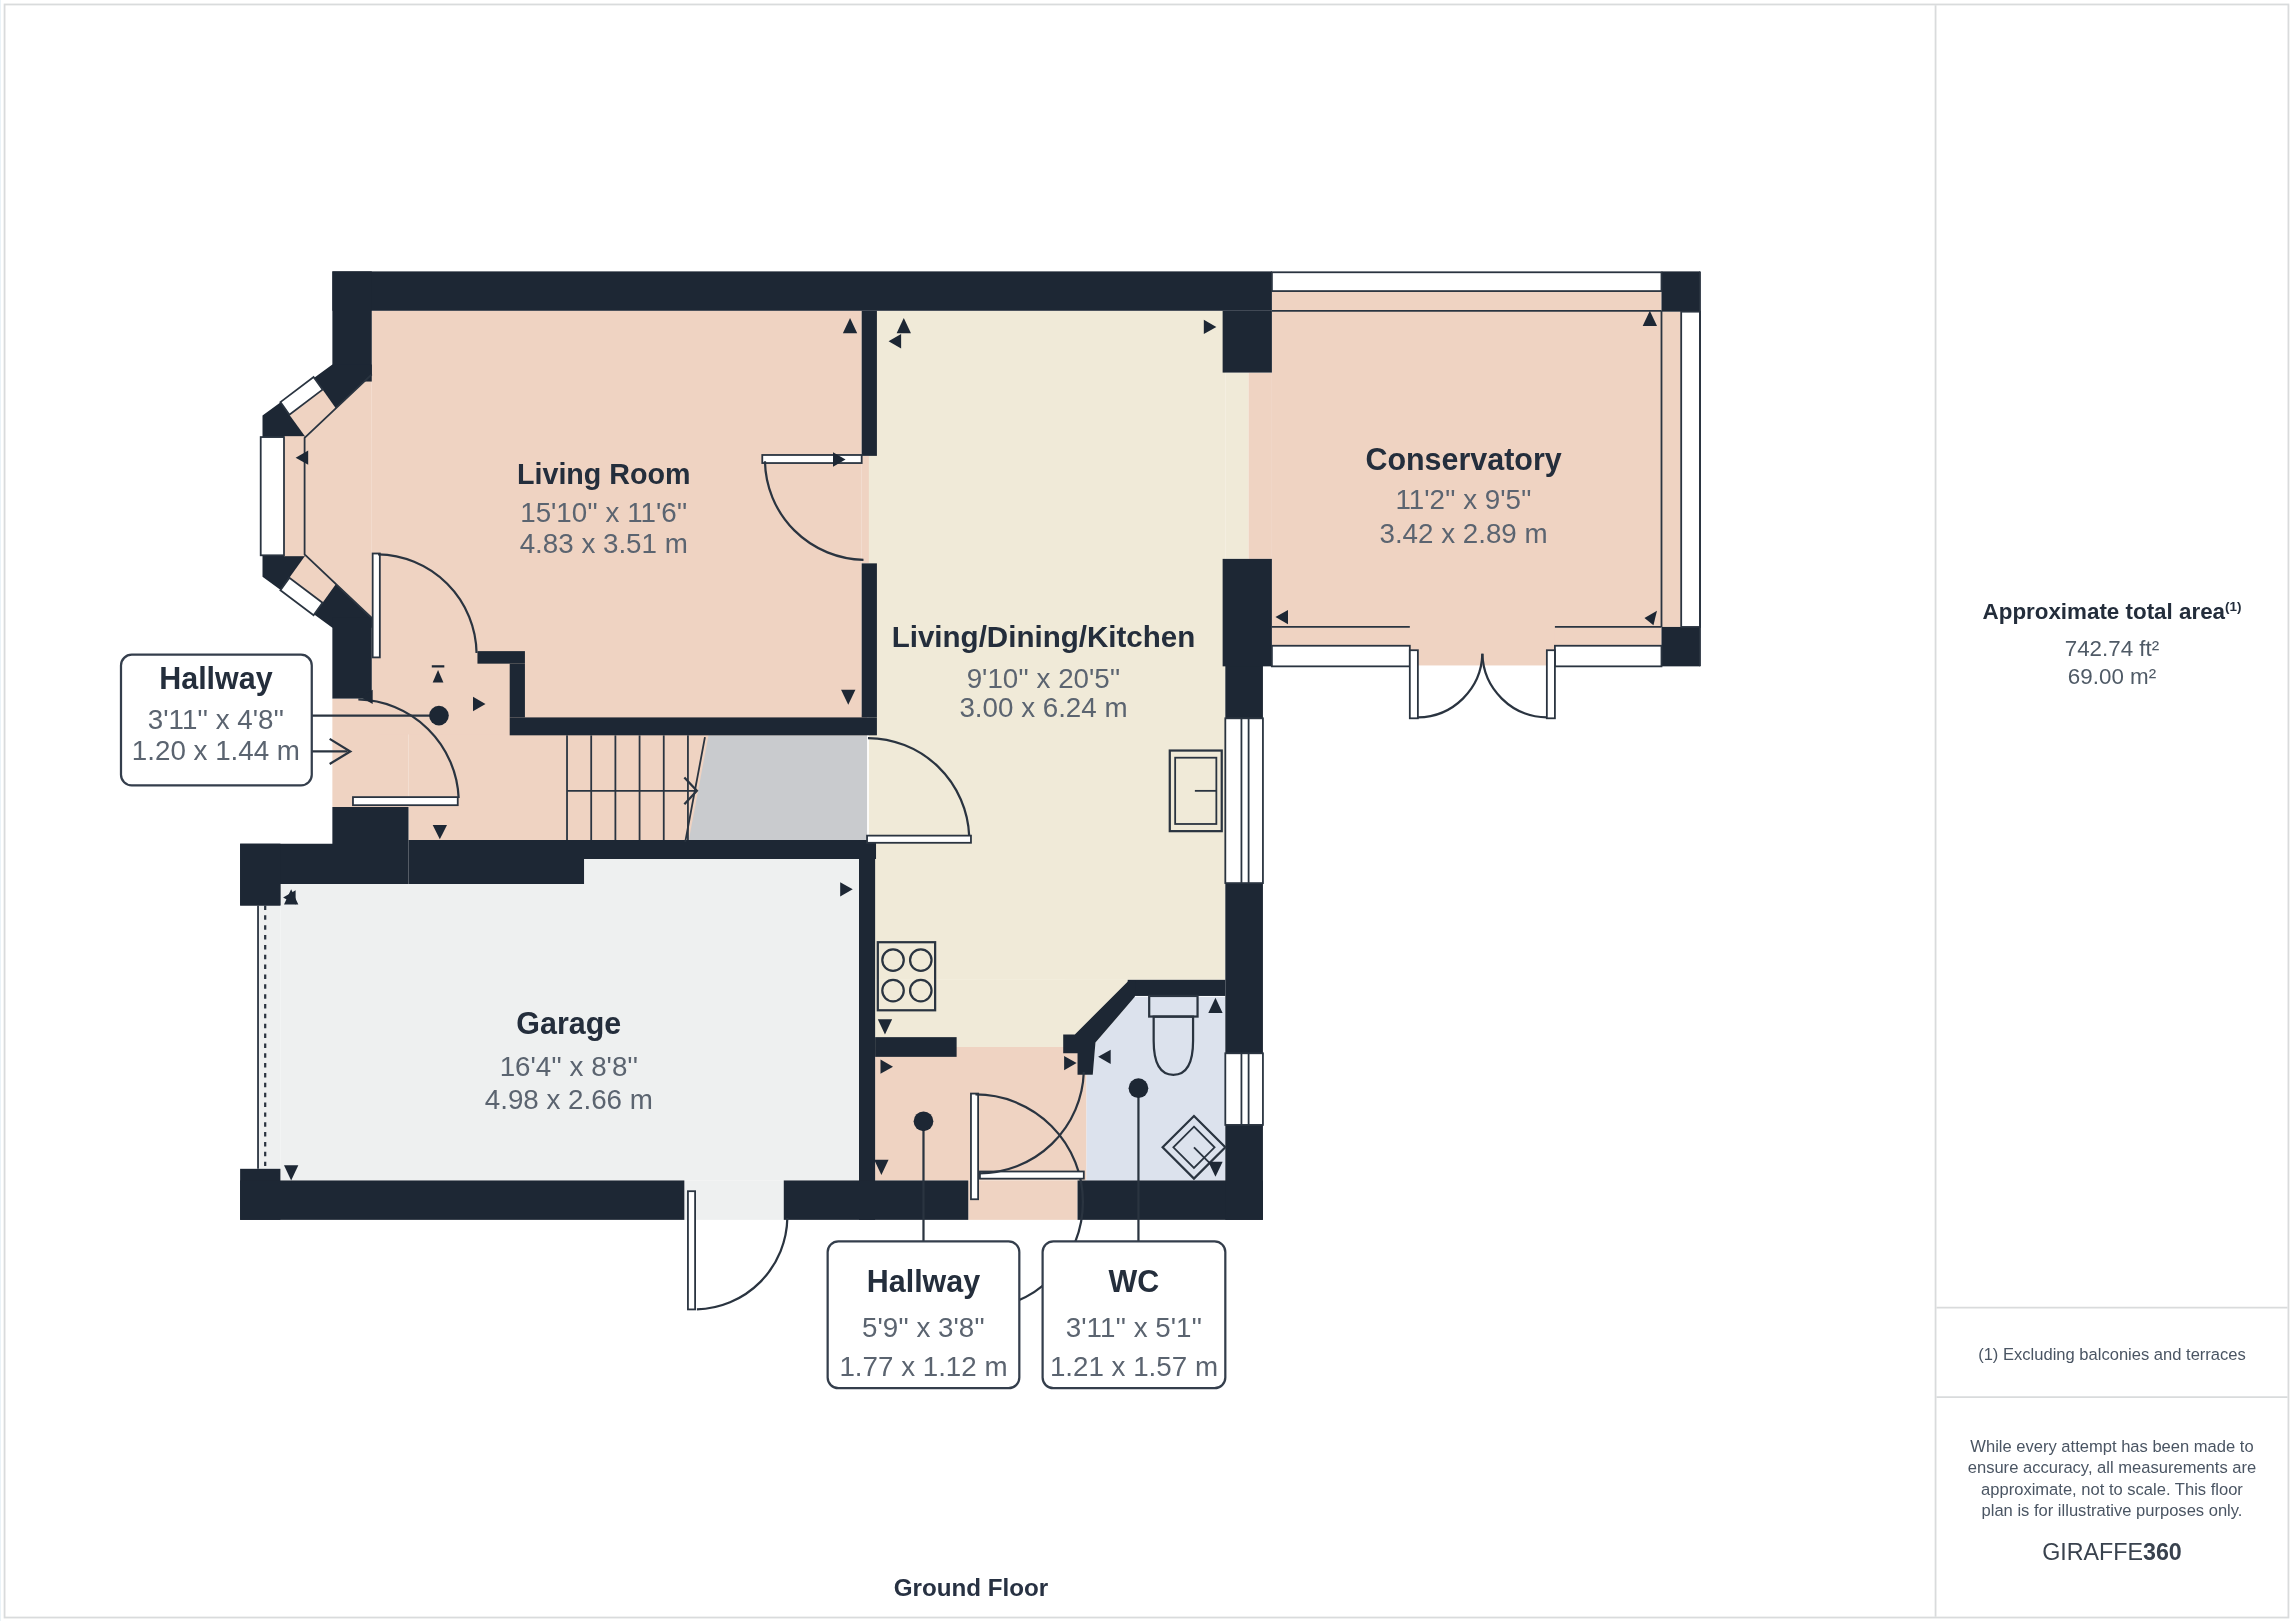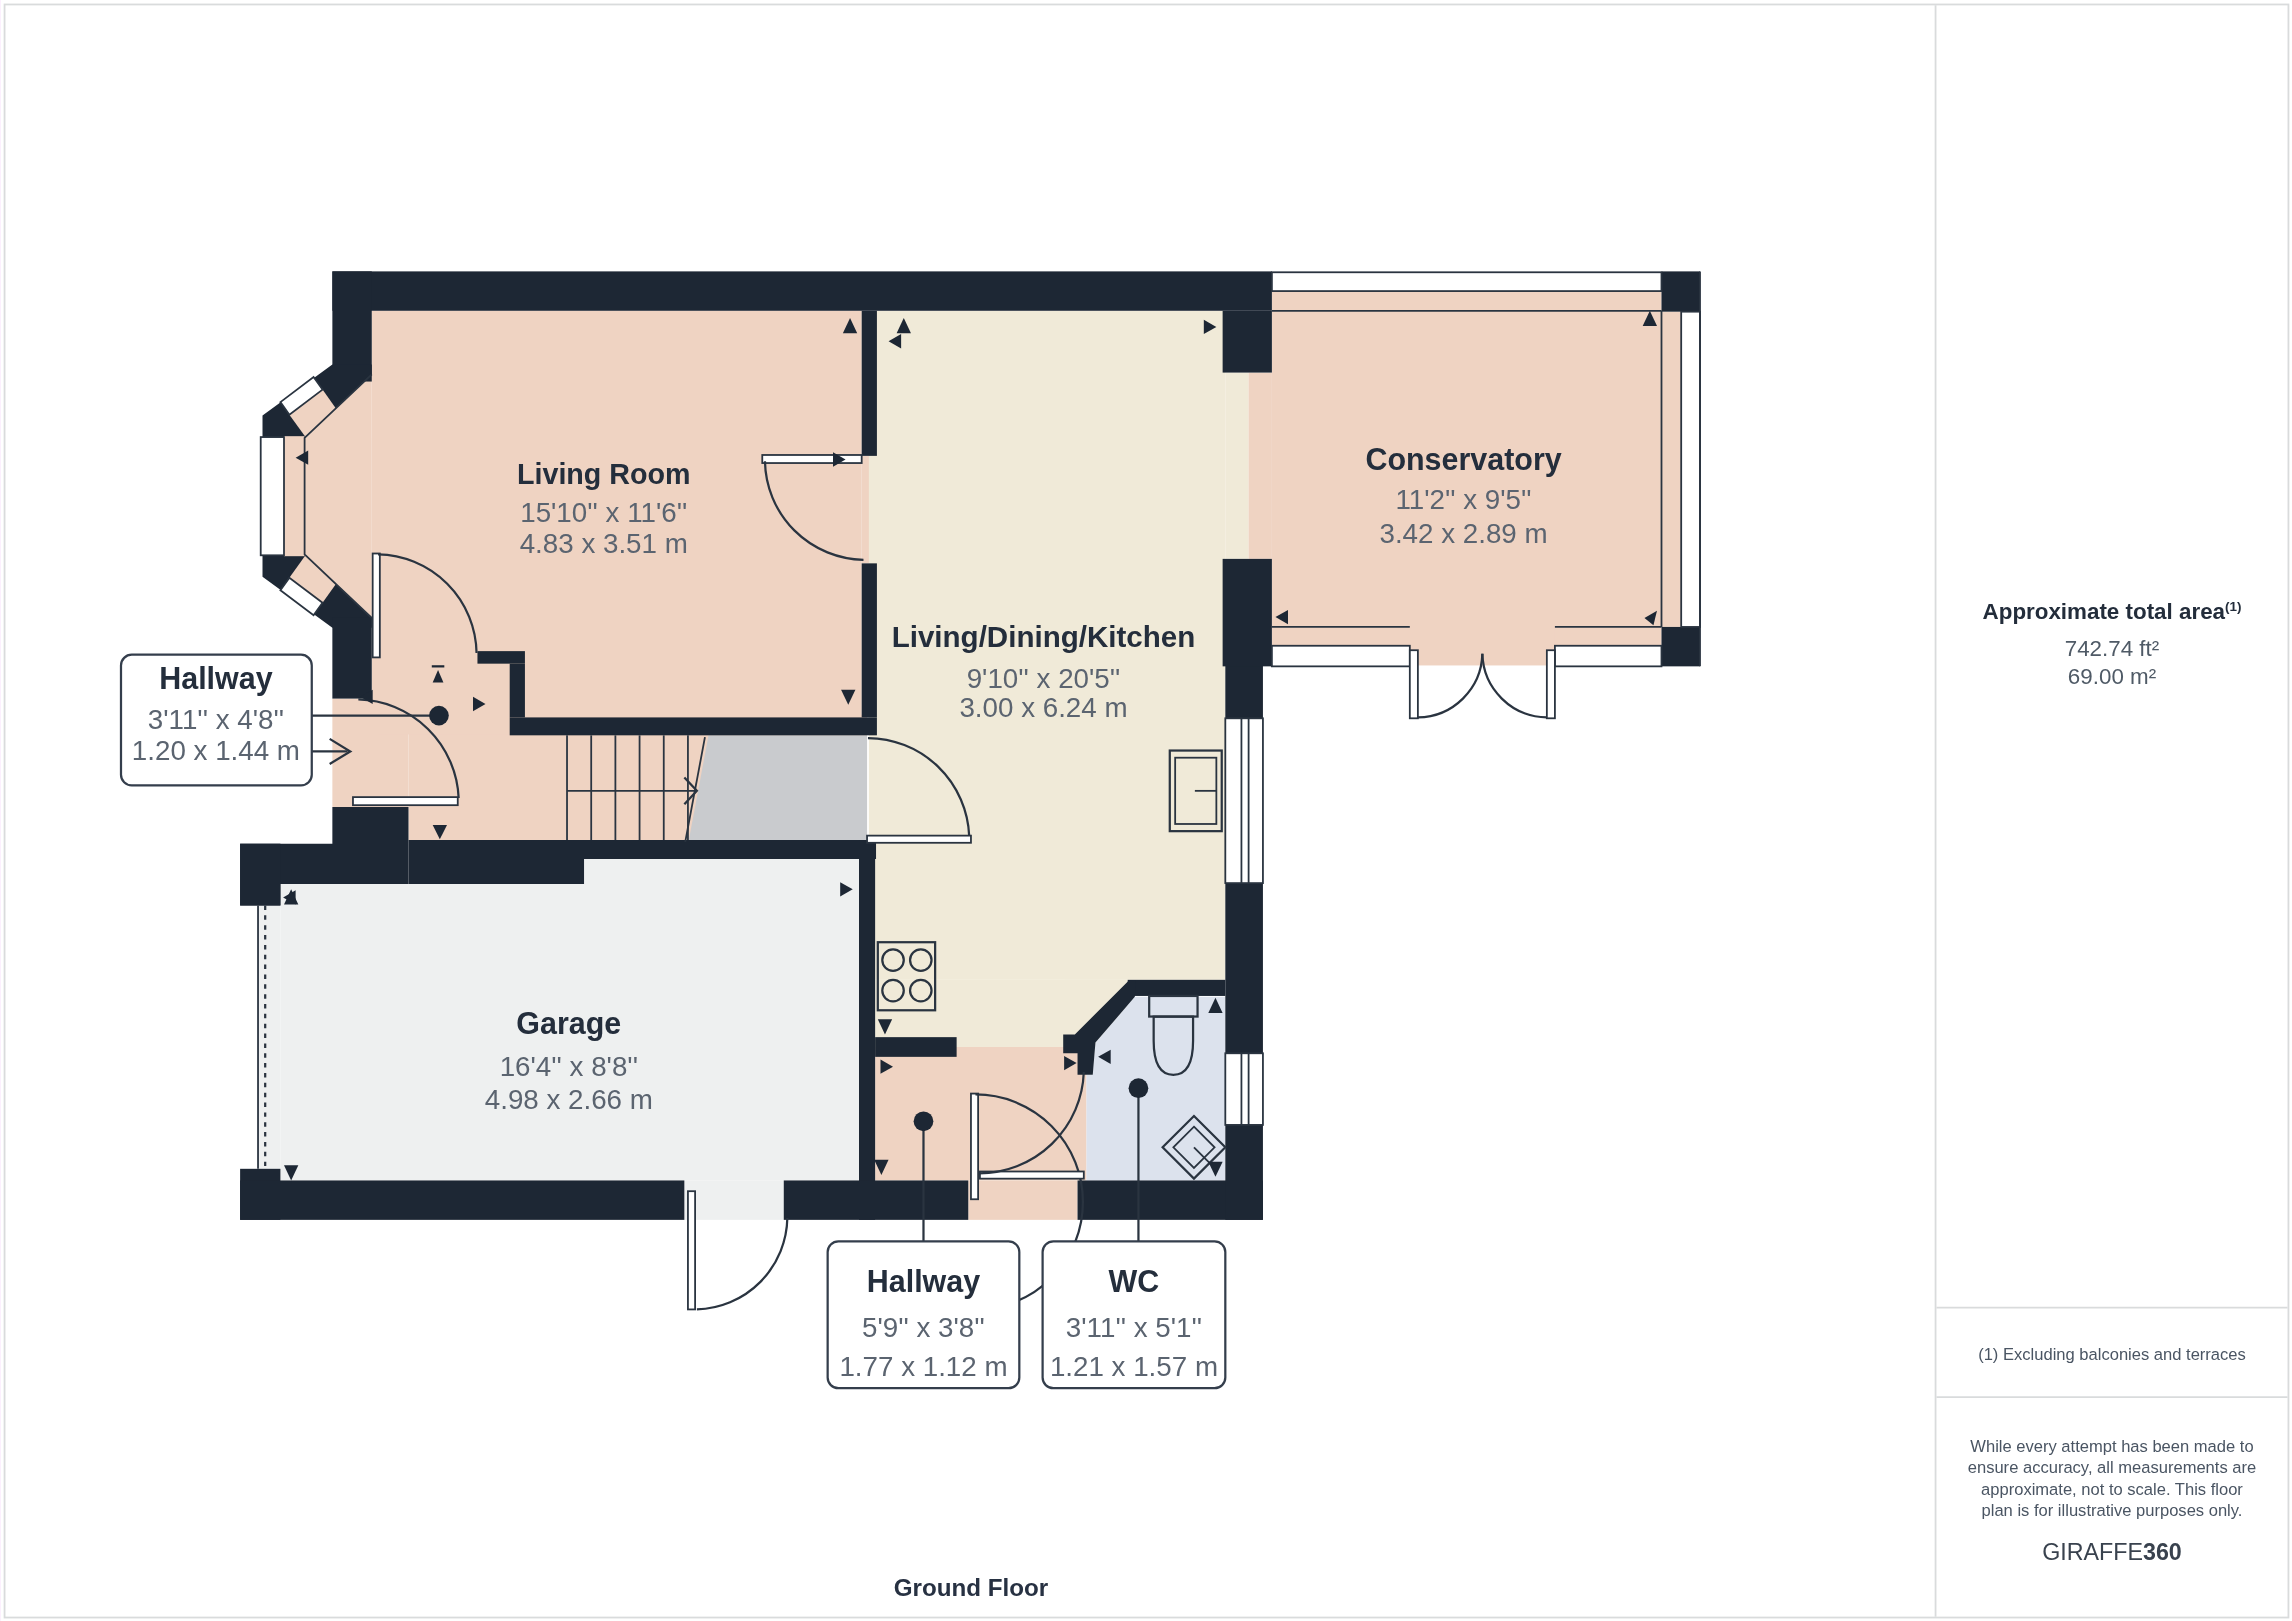--- a/index.html
+++ b/index.html
@@ -1,16 +1,16 @@
 <!DOCTYPE html>
 <html style="font-size:14.3px"><head>
 <meta charset="utf-8">
 <style>
 html,body{margin:0;padding:0;background:#ffffff;}
-#page{position:relative;width:2293px;height:1622px;background:#d946ef;overflow:hidden;}
+#page{position:relative;width:2293px;height:1622px;background:#0369a1;overflow:hidden;}
 svg text{font-family:"Liberation Sans",sans-serif;}
 </style>
 </head>
 <body>
 <div id="page">
 <svg width="2293" height="1622" viewBox="0 0 2560 1811">
 <defs></defs>
 
 <rect x="0" y="0" width="2560" height="1811" fill="#ffffff"></rect>
 

